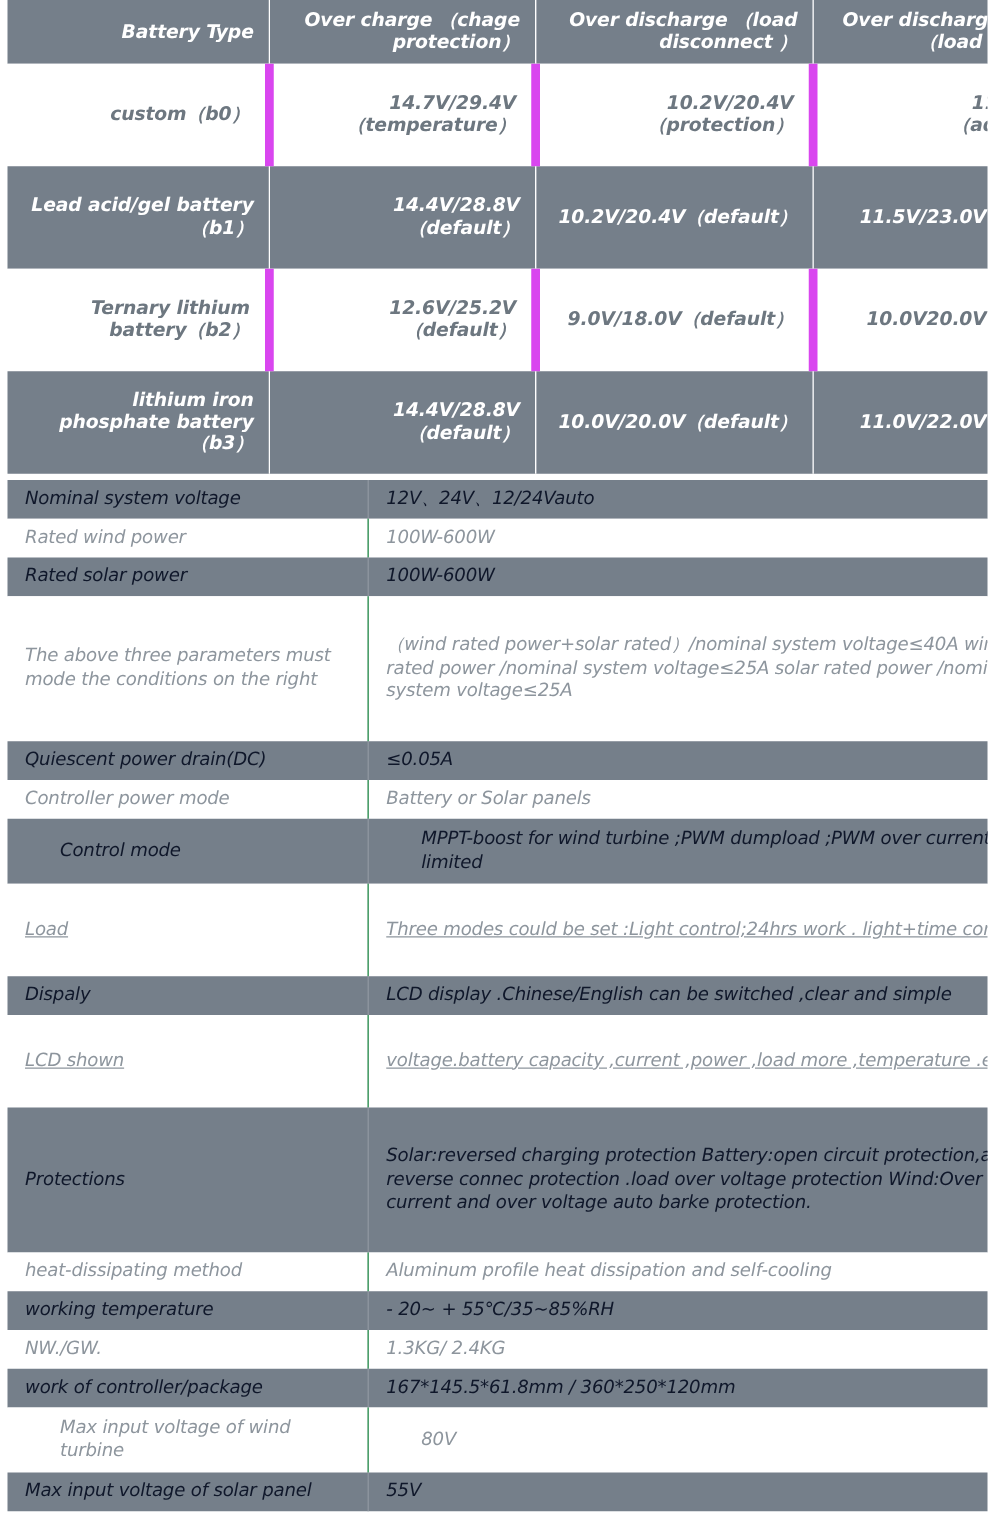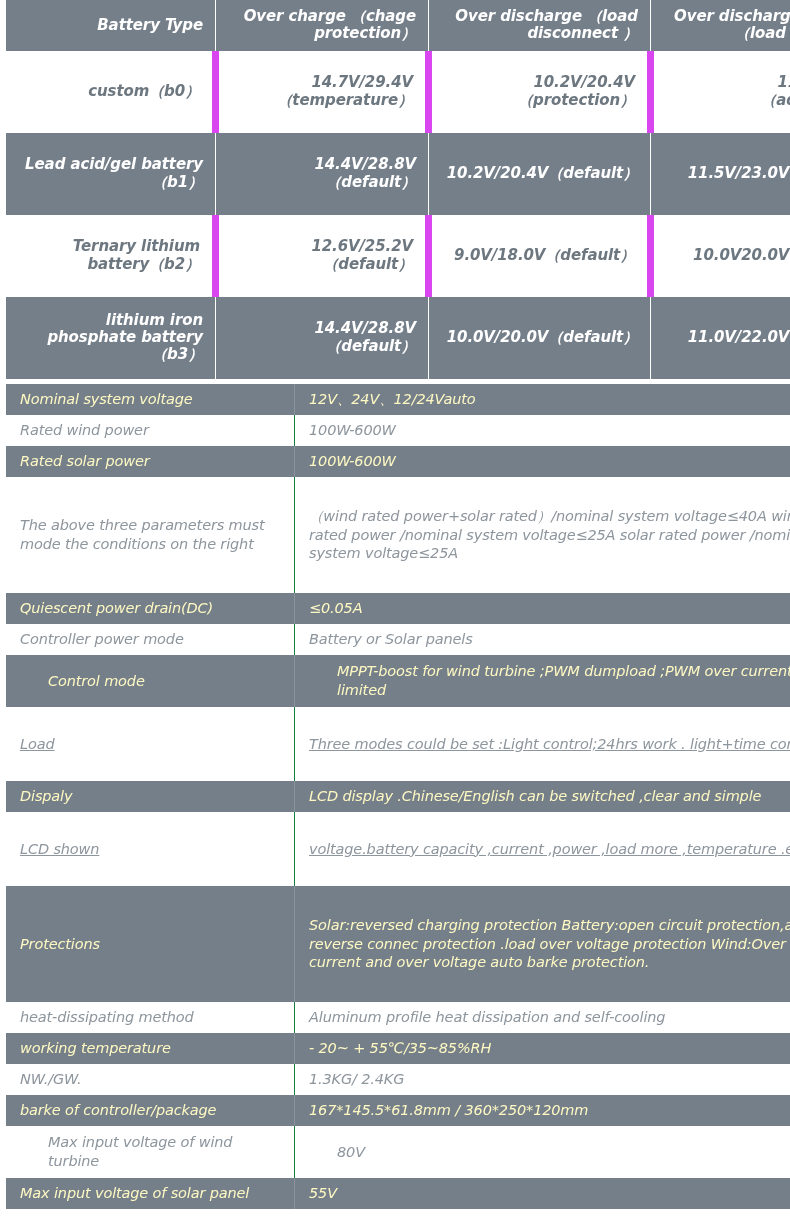--- a/index.html
+++ b/index.html
@@ -67,21 +67,21 @@
     font-style: italic;
     font-weight: normal;
     font-size: 14.5px;
     line-height: 1.28;
     letter-spacing: -0.15px;
     padding: 6px 10px 6px 14px;
     text-align: left;
   }
   .t2 .k { width: 264px; }
   .t2 .v { width: 514px; }
-  .t2 .rowdark td { background: #757f8a; color: #fef9c3; }
+  .t2 .rowdark td { background: #757f8a; color: #0f172a; }
   .t2 .rowdark td.k { border-right: 1px solid #8b939c; }
   .t2 .rowlight td { background: #ffffff; color: #8d959d; }
   .t2 .rowlight td.k { border-right: 1px solid #15803d; }
 
   .h30 td { height: 19px; }
   .h50 td { height: 40px; padding-left: 42px; }
   .h70 td { height: 62px; text-decoration: underline; }
   .h110 td { height: 104px; }
 </style>
 </head>
@@ -180,21 +180,21 @@
       </tr>
       <tr class="rowdark h30">
         <td class="k">working temperature</td>
         <td class="v">- 20~ + 55℃/35~85%RH</td>
       </tr>
       <tr class="rowlight h30">
         <td class="k">NW./GW.</td>
         <td class="v">1.3KG/ 2.4KG</td>
       </tr>
       <tr class="rowdark h30">
-        <td class="k">barke of controller/package</td>
+        <td class="k">work of controller/package</td>
         <td class="v">167*145.5*61.8mm / 360*250*120mm</td>
       </tr>
       <tr class="rowlight h50">
         <td class="k">Max input voltage of wind turbine</td>
         <td class="v">80V</td>
       </tr>
       <tr class="rowdark h30">
         <td class="k">Max input voltage of solar panel</td>
         <td class="v">55V</td>
       </tr>

